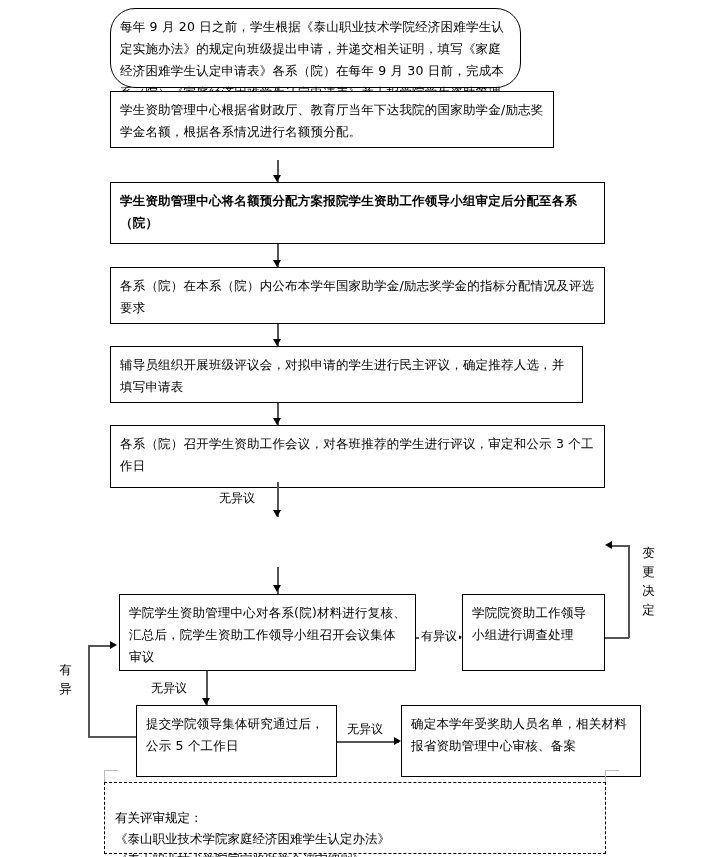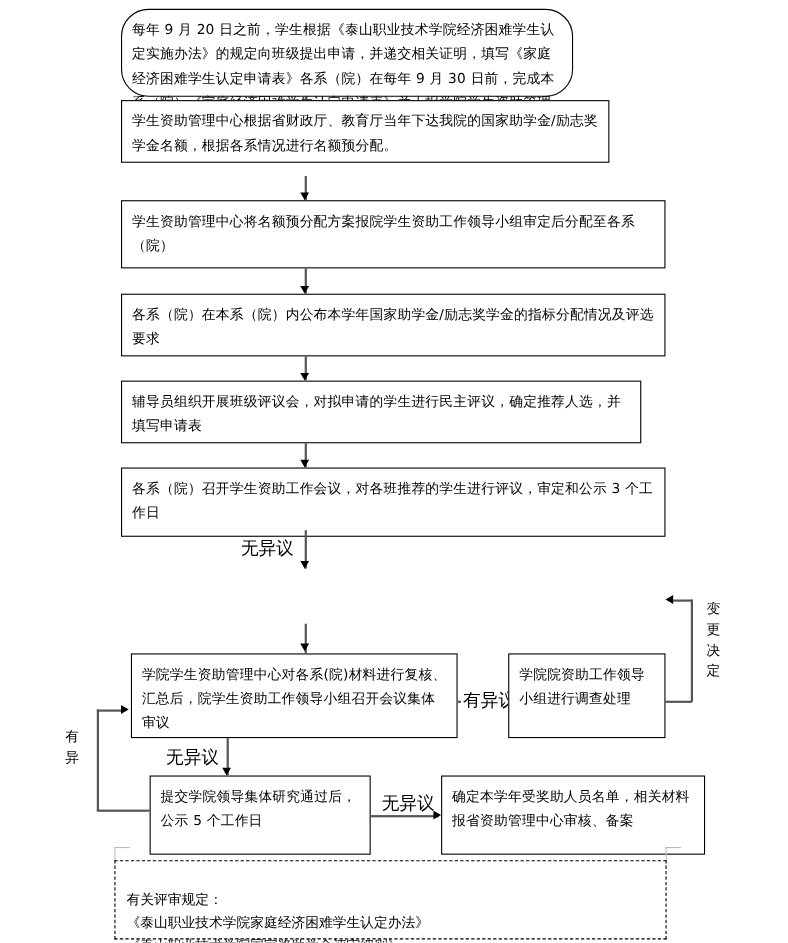--- a/index.html
+++ b/index.html
@@ -82,21 +82,21 @@
   .arrow-left {
     position: absolute;
     width: 0;
     height: 0;
     border-top: 4.5px solid transparent;
     border-bottom: 4.5px solid transparent;
     border-right: 7px solid #000000;
   }
   .edge-label {
     position: absolute;
-    font-size: 16px;
+    font-size: 12px;
     line-height: 15px;
     color: #000000;
     background: #ffffff;
     white-space: nowrap;
     padding: 0 2px;
   }
   .vlabel {
     position: absolute;
     font-size: 12.5px;
     line-height: 19px;
@@ -120,21 +120,21 @@
   <div class="vline thick" style="left:277px; top:88px; height:15px;"></div>
   <div class="arrow-down" style="left:273px; top:96px;"></div>
 
   <div class="box" style="left:110px; top:91px; width:444px; height:57px;">
     <span>学生资助管理中心根据省财政厅、教育厅当年下达我院的国家助学金/励志奖学金名额，根据各系情况进行名额预分配。</span>
   </div>
 
   <div class="vline thick" style="left:277px; top:160px; height:22px;"></div>
   <div class="arrow-down" style="left:273px; top:175px;"></div>
 
-  <div class="box" style="left:110px; top:182px; width:495px; height:62px;">
+  <div class="box" style="left:110px; top:182px; width:495px; height:62px;font-weight:bold;">
     <span>学生资助管理中心将名额预分配方案报院学生资助工作领导小组审定后分配至各系（院）</span>
   </div>
 
   <div class="vline thick" style="left:277px; top:244px; height:23px;"></div>
   <div class="arrow-down" style="left:273px; top:260px;"></div>
 
   <div class="box" style="left:110px; top:267px; width:495px; height:57px;">
     <span>各系（院）在本系（院）内公布本学年国家助学金/励志奖学金的指标分配情况及评选要求</span>
   </div>
 

